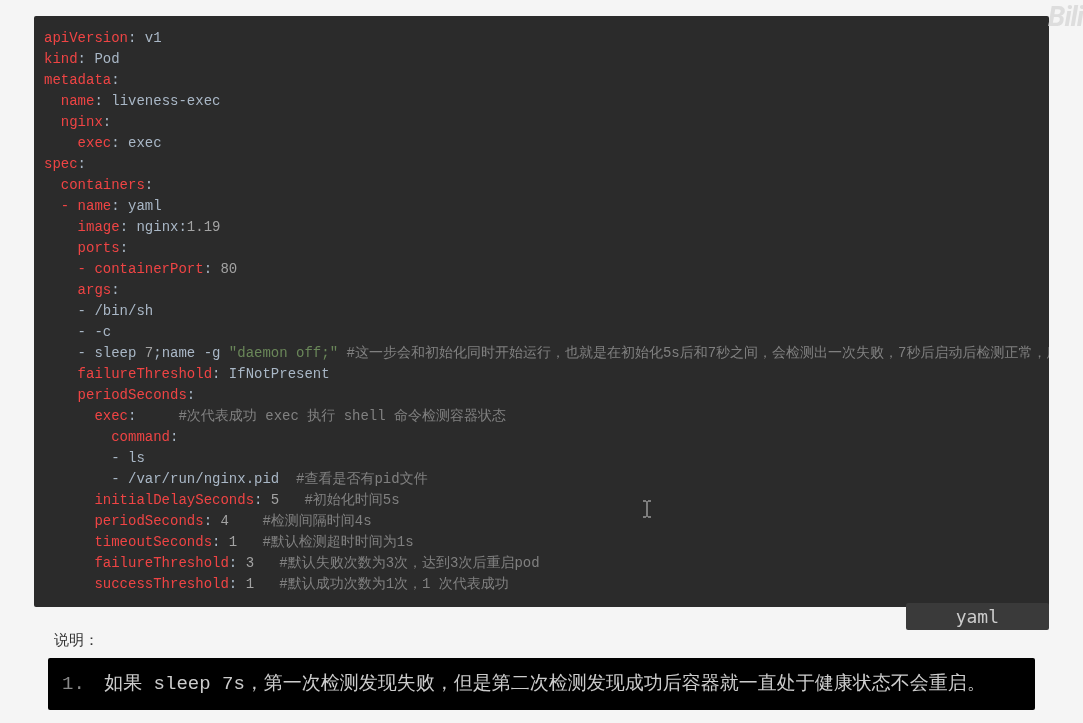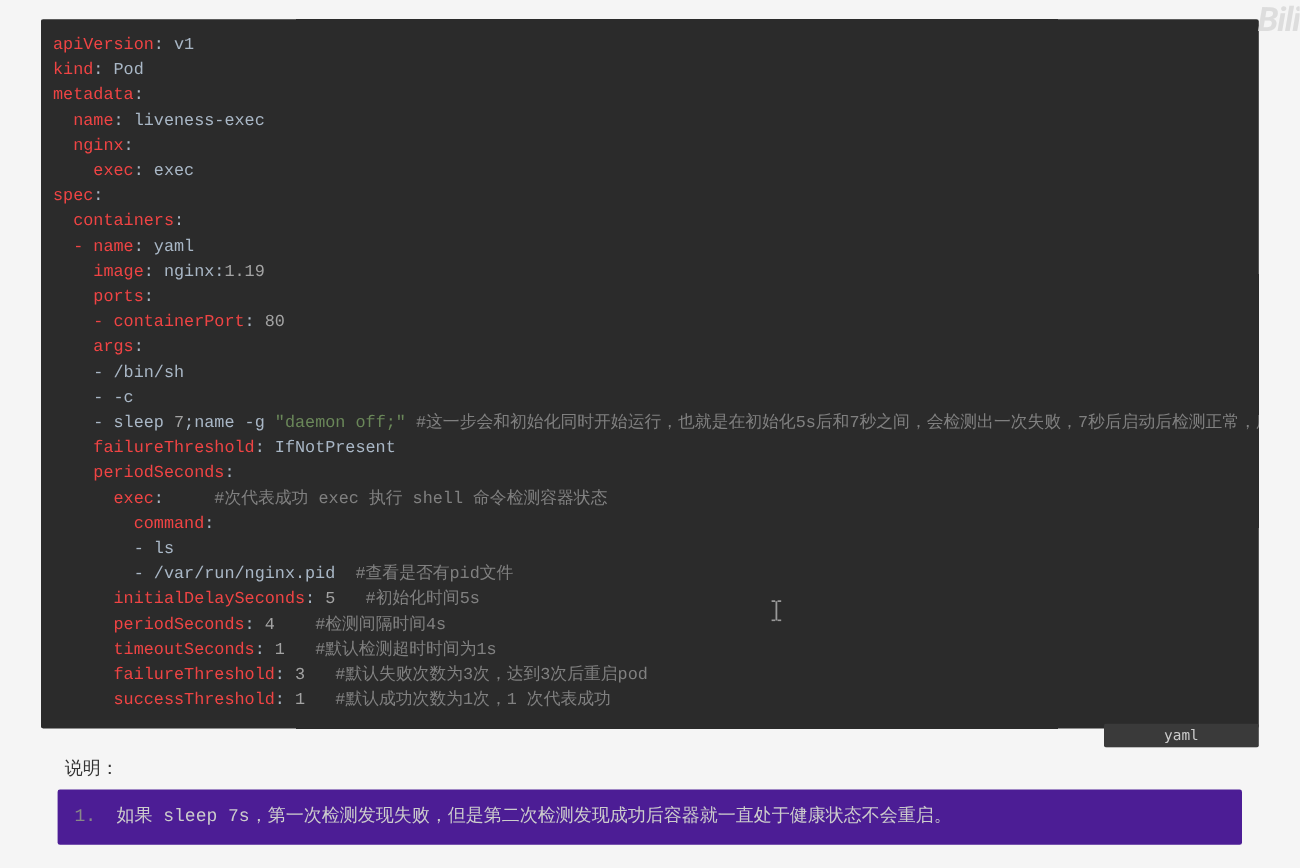--- a/index.html
+++ b/index.html
@@ -35,37 +35,37 @@
     .explanation {
       margin: 10px 34px 0 34px;
       position: relative;
     }
     .yaml-badge {
       position: absolute;
       right: 0;
       top: -28px;
       background: #3a3a3a;
       color: #ccc;
-      font-size: 12px;
+      font-size: 18px;
       padding: 3px 50px;
       border-radius: 2px;
       font-family: "Consolas", "Monaco", monospace;
     }
     .explain-label {
       font-size: 15px;
       color: #333;
       margin: 24px 0 8px 20px;
       font-weight: normal;
     }
     .note-block {
-      background: #4c1d95;
+      background: #000000;
       color: #ccc;
       padding: 10px 14px;
       font-family: "Consolas", "Monaco", "Courier New", monospace;
-      font-size: 15px;
+      font-size: 19px;
       line-height: 1.7;
       margin: 0 14px;
       border-radius: 2px;
     }
     .note-block .ln {
       color: #888;
       margin-right: 8px;
     }
     .cursor-icon {
       position: absolute;

